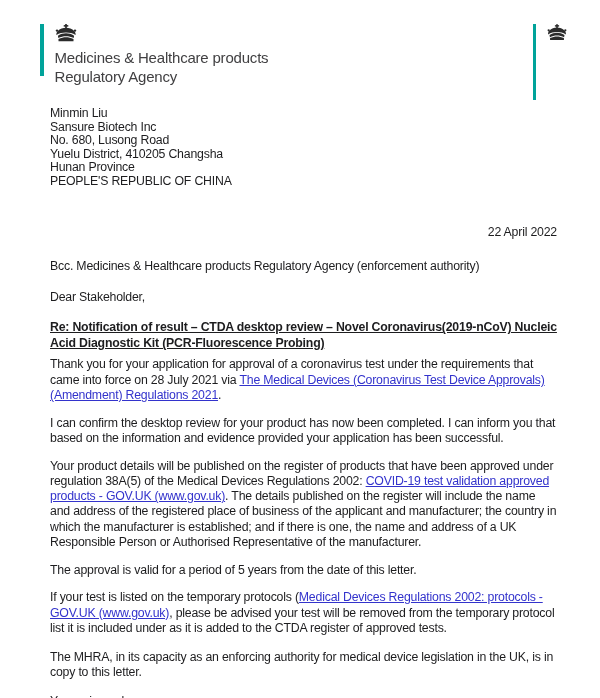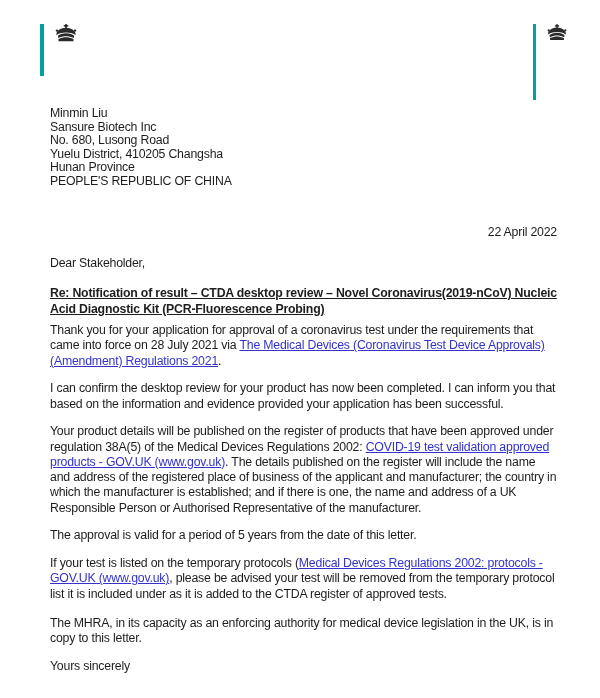--- a/index.html
+++ b/index.html
@@ -85,20 +85,24 @@
               <rect x="14.2" y="1.8" width="7.6" height="2.6"></rect>
               <ellipse cx="18" cy="9.2" rx="2.6" ry="2"></ellipse>
               <path d="M4 12 C8 7.5 13 6.2 18 6.2 C23 6.2 28 7.5 32 12 C33.5 13.8 34.3 16 34 18.5 C29 15.5 24 14.3 18 14.3 C12 14.3 7 15.5 2 18.5 C1.7 16 2.5 13.8 4 12 Z"></path>
               <circle cx="3" cy="11" r="2"></circle>
               <circle cx="33" cy="11" r="2"></circle>
               <path d="M4.5 19.5 C9 16.8 13.3 15.6 18 15.6 C22.7 15.6 27 16.8 31.5 19.5 L30.8 23.5 C26.6 21.4 22.5 20.4 18 20.4 C13.5 20.4 9.4 21.4 5.2 23.5 Z"></path>
               <path d="M5.5 25 C10 22.9 13.8 22 18 22 C22.2 22 26 22.9 30.5 25 L30.5 28.6 L5.5 28.6 Z"></path>
             </g>
           </svg>
         </span>
+        <div class="logo-text">
+          <div>Medicines &amp; Healthcare products</div>
+          <div>Regulatory Agency</div>
+        </div>
       </div>
     </div>
 
     <div class="logo ukhsa">
       <div class="bar"></div>
       <div class="logo-body">
         <span class="crown">
           <svg viewBox="0 0 36 30" width="20" height="17" aria-hidden="true">
             <g fill="#2b2b2b">
               <rect x="16.6" y="0" width="2.8" height="7"></rect>
@@ -121,20 +125,21 @@
     <div>Minmin Liu</div>
     <div>Sansure Biotech Inc</div>
     <div>No. 680, Lusong Road</div>
     <div>Yuelu District, 410205 Changsha</div>
     <div>Hunan Province</div>
     <div>PEOPLE'S REPUBLIC OF CHINA</div>
   </div>
 
   <div class="date-line">22 April 2022</div>
 
+  <div class="bcc-line">Bcc. Medicines &amp; Healthcare products Regulatory Agency (enforcement authority)</div>
 
   <div class="salutation">Dear Stakeholder,</div>
 
   <div class="subject">Re: Notification of result – CTDA desktop review – Novel Coronavirus(2019-nCoV) Nucleic Acid Diagnostic Kit (PCR-Fluorescence Probing)</div>
 
   <p class="para p1"><span>Thank you for your application for approval of a coronavirus test under the requirements that came into force on 28 July 2021 via </span><a class="doc-link">The Medical Devices (Coronavirus Test Device Approvals) (Amendment) Regulations 2021</a><span>.</span></p>
 
   <p class="para p2">I can confirm the desktop review for your product has now been completed. I can inform you that based on the information and evidence provided your application has been successful.</p>
 
   <p class="para p3"><span>Your product details will be published on the register of products that have been approved under regulation 38A(5) of the Medical Devices Regulations 2002: </span><a class="doc-link">COVID-19 test validation approved products - GOV.UK (www.gov.uk)</a><span>. The details published on the register will include the name and address of the registered place of business of the applicant and manufacturer; the country in which the manufacturer is established; and if there is one, the name and address of a UK Responsible Person or Authorised Representative of the manufacturer.</span></p>

